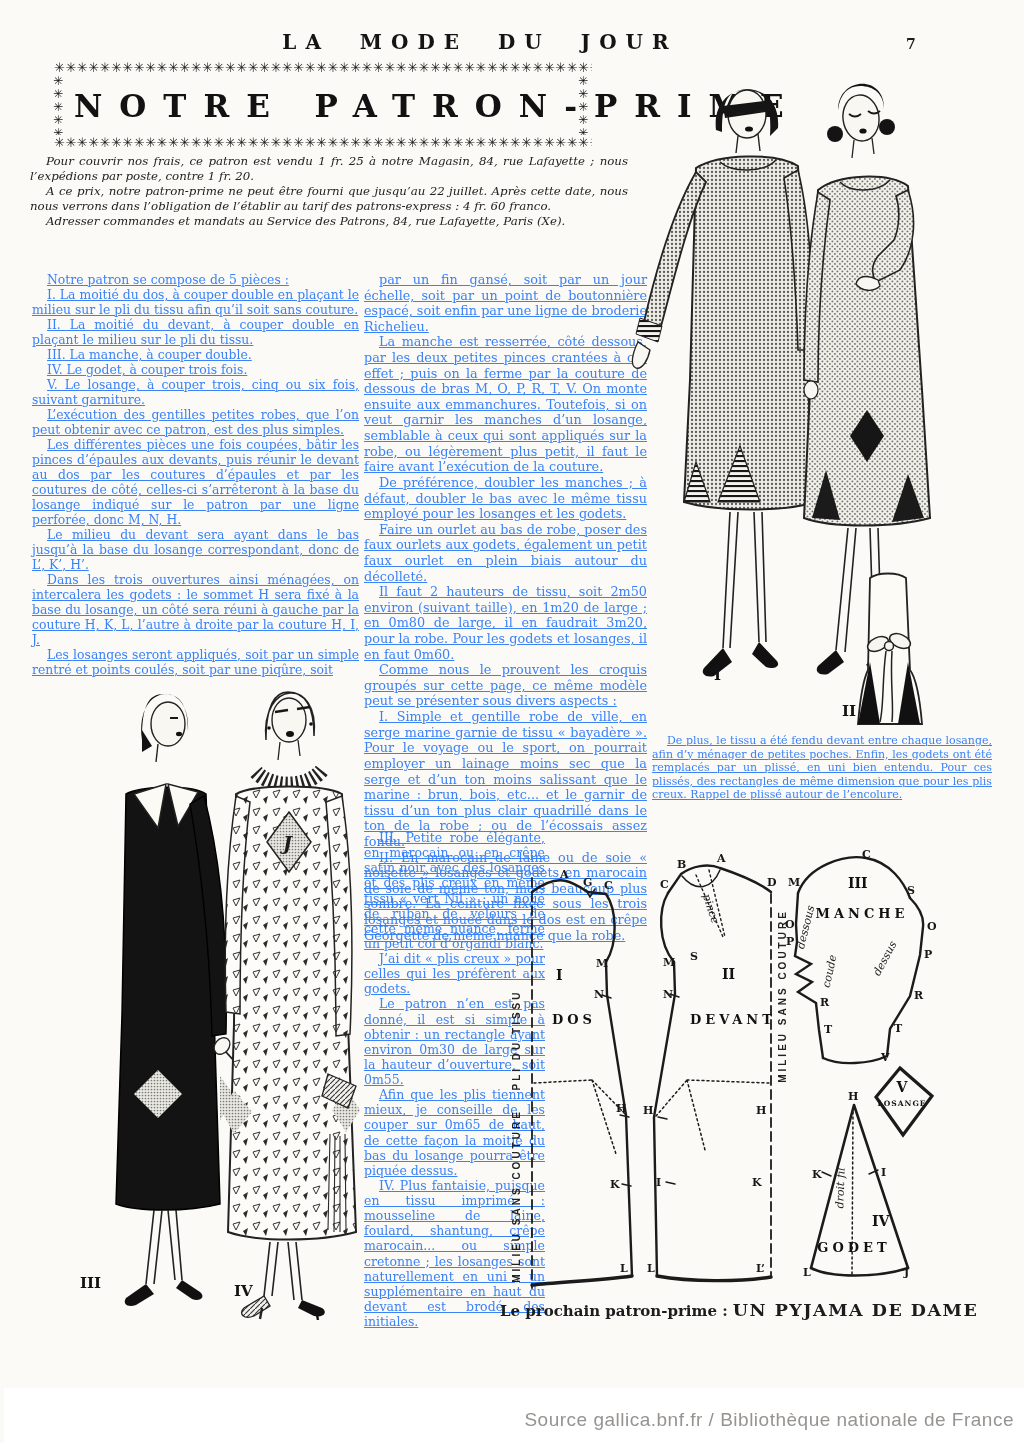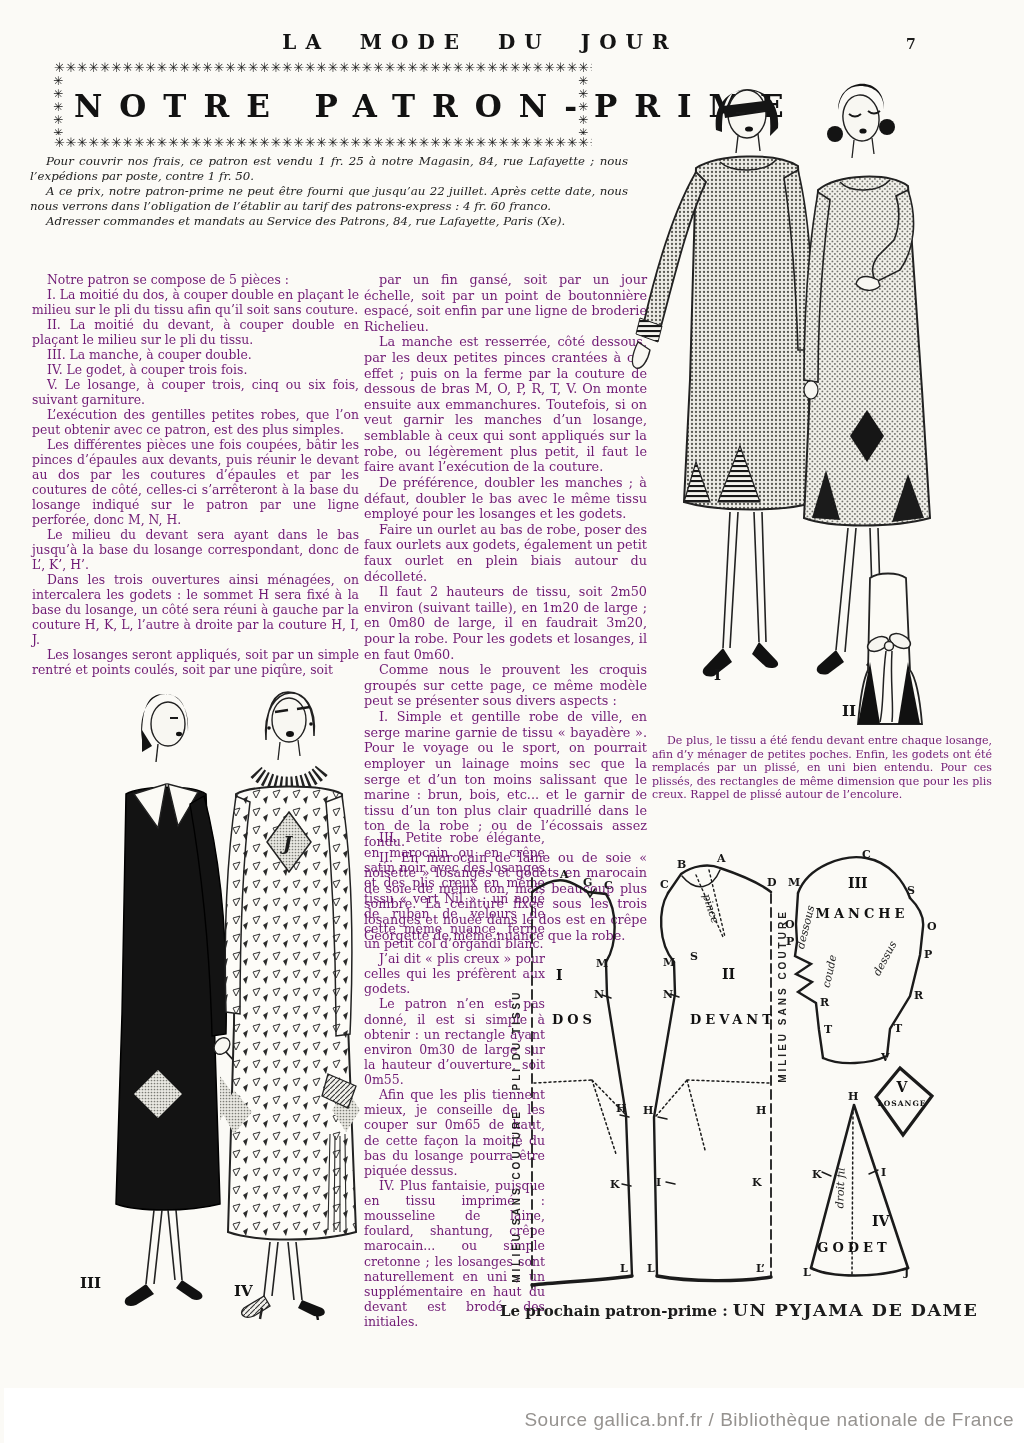--- a/index.html
+++ b/index.html
@@ -26,21 +26,21 @@
   .stars-right{right:-1px;}
   .promo-title{
     position:absolute;left:20px;right:20px;top:26px;text-align:center;
     font-size:31px;font-weight:bold;letter-spacing:17px;color:#121212;white-space:nowrap;
   }
   
   .intro{position:absolute;left:30px;top:154px;width:598px;
     font-style:italic;font-size:11.8px;line-height:1.28;color:#222;}
   .intro p{margin:0;text-indent:16px;text-align:justify;}
   
-  .col{position:absolute;text-align:justify;color:#701a75;}
+  .col{position:absolute;text-align:justify;color:#3b82f6;text-decoration:underline;}
   .col p{margin:0;text-indent:15px;}
   .col-left{left:32px;top:272px;width:327px;font-size:12.4px;line-height:1.21;}
   .col-mid-top{left:364px;top:272px;width:283px;font-size:12.8px;line-height:1.22;}
   .col-mid-bottom{left:364px;top:830px;width:181px;font-size:12.5px;line-height:1.21;}
   .col-right{left:652px;top:734px;width:340px;font-size:11px;line-height:1.23;}
   
   .illo{position:absolute;}
   .illo-right{left:626px;top:50px;}
   .illo-left{left:30px;top:644px;}
   .pattern-svg{left:500px;top:848px;}
@@ -75,21 +75,21 @@
 
   <div class="promo-box">
     <div class="stars-h stars-top">✳✳✳✳✳✳✳✳✳✳✳✳✳✳✳✳✳✳✳✳✳✳✳✳✳✳✳✳✳✳✳✳✳✳✳✳✳✳✳✳✳✳✳✳✳✳✳✳✳✳✳✳✳✳✳✳✳✳✳✳</div>
     <div class="stars-h stars-bottom">✳✳✳✳✳✳✳✳✳✳✳✳✳✳✳✳✳✳✳✳✳✳✳✳✳✳✳✳✳✳✳✳✳✳✳✳✳✳✳✳✳✳✳✳✳✳✳✳✳✳✳✳✳✳✳✳✳✳✳✳</div>
     <div class="stars-v stars-left">✳✳✳✳✳</div>
     <div class="stars-v stars-right">✳✳✳✳✳</div>
     <div class="promo-title">NOTRE PATRON-PRIME</div>
   </div>
 
   <div class="intro">
-    <p>Pour couvrir nos frais, ce patron est vendu 1 fr. 25 à notre Magasin, 84, rue Lafayette ; nous l’expédions par poste, contre 1 fr. 50.</p>
+    <p>Pour couvrir nos frais, ce patron est vendu 1 fr. 25 à notre Magasin, 84, rue Lafayette ; nous l’expédions par poste, contre 1 fr. 20.</p>
     <p>A ce prix, notre patron-prime ne peut être fourni que jusqu’au 22 juillet. Après cette date, nous nous verrons dans l’obligation de l’établir au tarif des patrons-express : 4 fr. 60 franco.</p>
     <p>Adresser commandes et mandats au Service des Patrons, 84, rue Lafayette, Paris (Xe).</p>
   </div>
 
   <div class="col col-left">
     <p>Notre patron se compose de 5 pièces :</p>
     <p>I. La moitié du dos, à couper double en plaçant le milieu sur le pli du tissu afin qu’il soit sans couture.</p>
     <p>II. La moitié du devant, à couper double en plaçant le milieu sur le pli du tissu.</p>
     <p>III. La manche, à couper double.</p>
     <p>IV. Le godet, à couper trois fois.</p>

